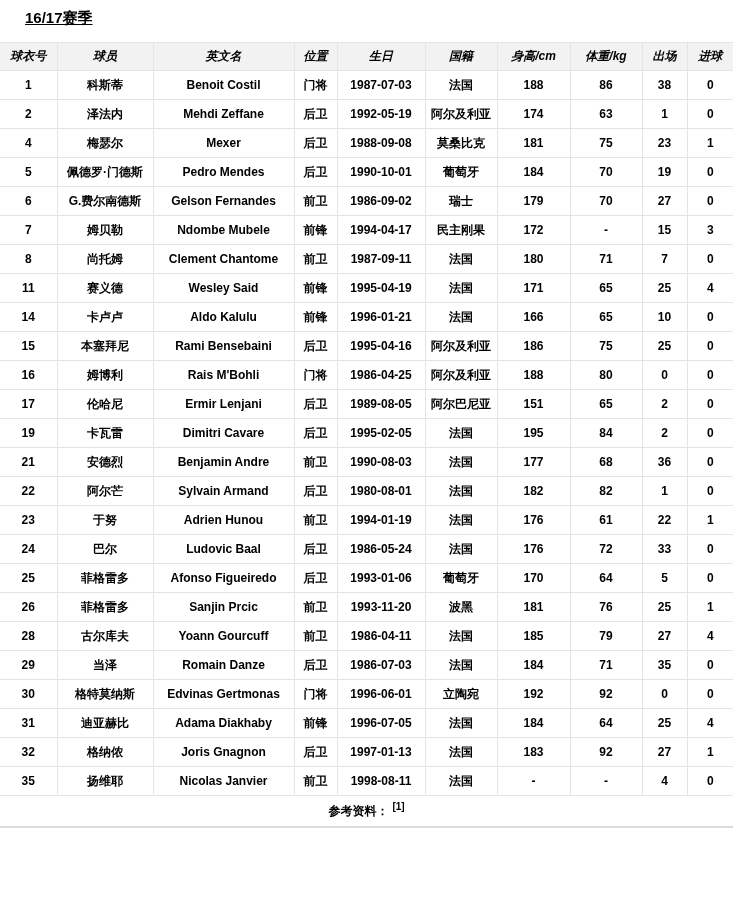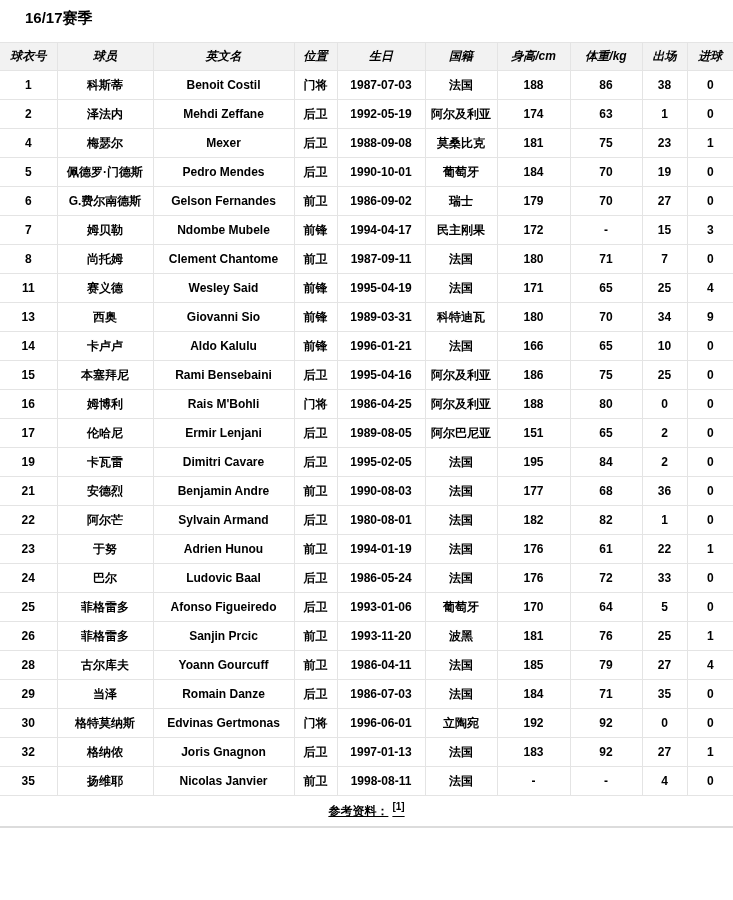--- a/index.html
+++ b/index.html
@@ -13,20 +13,21 @@
     width:733px;height:900px;overflow:hidden;
     font-family:"Liberation Sans","DejaVu Sans",sans-serif;
     color:var(--text);
   }
   .title-wrap{
     box-sizing:border-box;height:42px;padding:8px 0 0 25px;
   }
   .page-title{
     font-size:15px;font-weight:bold;line-height:20px;color:var(--text);
     margin:0;
+    text-decoration:underline;
   }
   table.roster{
     width:733px;border-collapse:collapse;table-layout:fixed;
   }
   table.roster th,
   table.roster td{
     box-sizing:border-box;
     border-right:1px solid var(--border);
     border-bottom:1px solid var(--border);
     text-align:center;vertical-align:middle;
@@ -38,21 +39,21 @@
     border-top:1px solid var(--border);
     height:28px;
     font-style:italic;
   }
   table.roster tbody td{height:29px;}
   table.roster th:last-child,
   table.roster tbody td:last-child{border-right:none;text-align:center;}
   table.roster tfoot td{
     border-right:none;
     border-bottom:2px solid var(--border-strong);
-    height:31px;font-size:12px;font-weight:bold;text-align:center;text-decoration:underline;
+    height:31px;font-size:12px;font-weight:bold;text-align:center;
   }
   .ref-sup{
     font-size:10px;vertical-align:super;margin-left:4px;font-weight:bold;
     text-decoration:none;color:var(--text);cursor:pointer;
   }
   .bottom-space{height:16px;background:#ffffff;}
 </style>
 </head>
 <body>
 
@@ -178,32 +179,20 @@
         <td>Wesley Said</td>
         <td>前锋</td>
         <td>1995-04-19</td>
         <td>法国</td>
         <td>171</td>
         <td>65</td>
         <td>25</td>
         <td>4</td>
       </tr>
       <tr>
-        <td>13</td>
-        <td>西奥</td>
-        <td>Giovanni Sio</td>
-        <td>前锋</td>
-        <td>1989-03-31</td>
-        <td>科特迪瓦</td>
-        <td>180</td>
-        <td>70</td>
-        <td>34</td>
-        <td>9</td>
-      </tr>
-      <tr>
         <td>14</td>
         <td>卡卢卢</td>
         <td>Aldo Kalulu</td>
         <td>前锋</td>
         <td>1996-01-21</td>
         <td>法国</td>
         <td>166</td>
         <td>65</td>
         <td>10</td>
         <td>0</td>
@@ -356,20 +345,32 @@
         <td>30</td>
         <td>格特莫纳斯</td>
         <td>Edvinas Gertmonas</td>
         <td>门将</td>
         <td>1996-06-01</td>
         <td>立陶宛</td>
         <td>192</td>
         <td>92</td>
         <td>0</td>
         <td>0</td>
+      </tr>
+      <tr>
+        <td>31</td>
+        <td>迪亚赫比</td>
+        <td>Adama Diakhaby</td>
+        <td>前锋</td>
+        <td>1996-07-05</td>
+        <td>法国</td>
+        <td>184</td>
+        <td>64</td>
+        <td>25</td>
+        <td>4</td>
       </tr>
       <tr>
         <td>32</td>
         <td>格纳侬</td>
         <td>Joris Gnagnon</td>
         <td>后卫</td>
         <td>1997-01-13</td>
         <td>法国</td>
         <td>183</td>
         <td>92</td>

